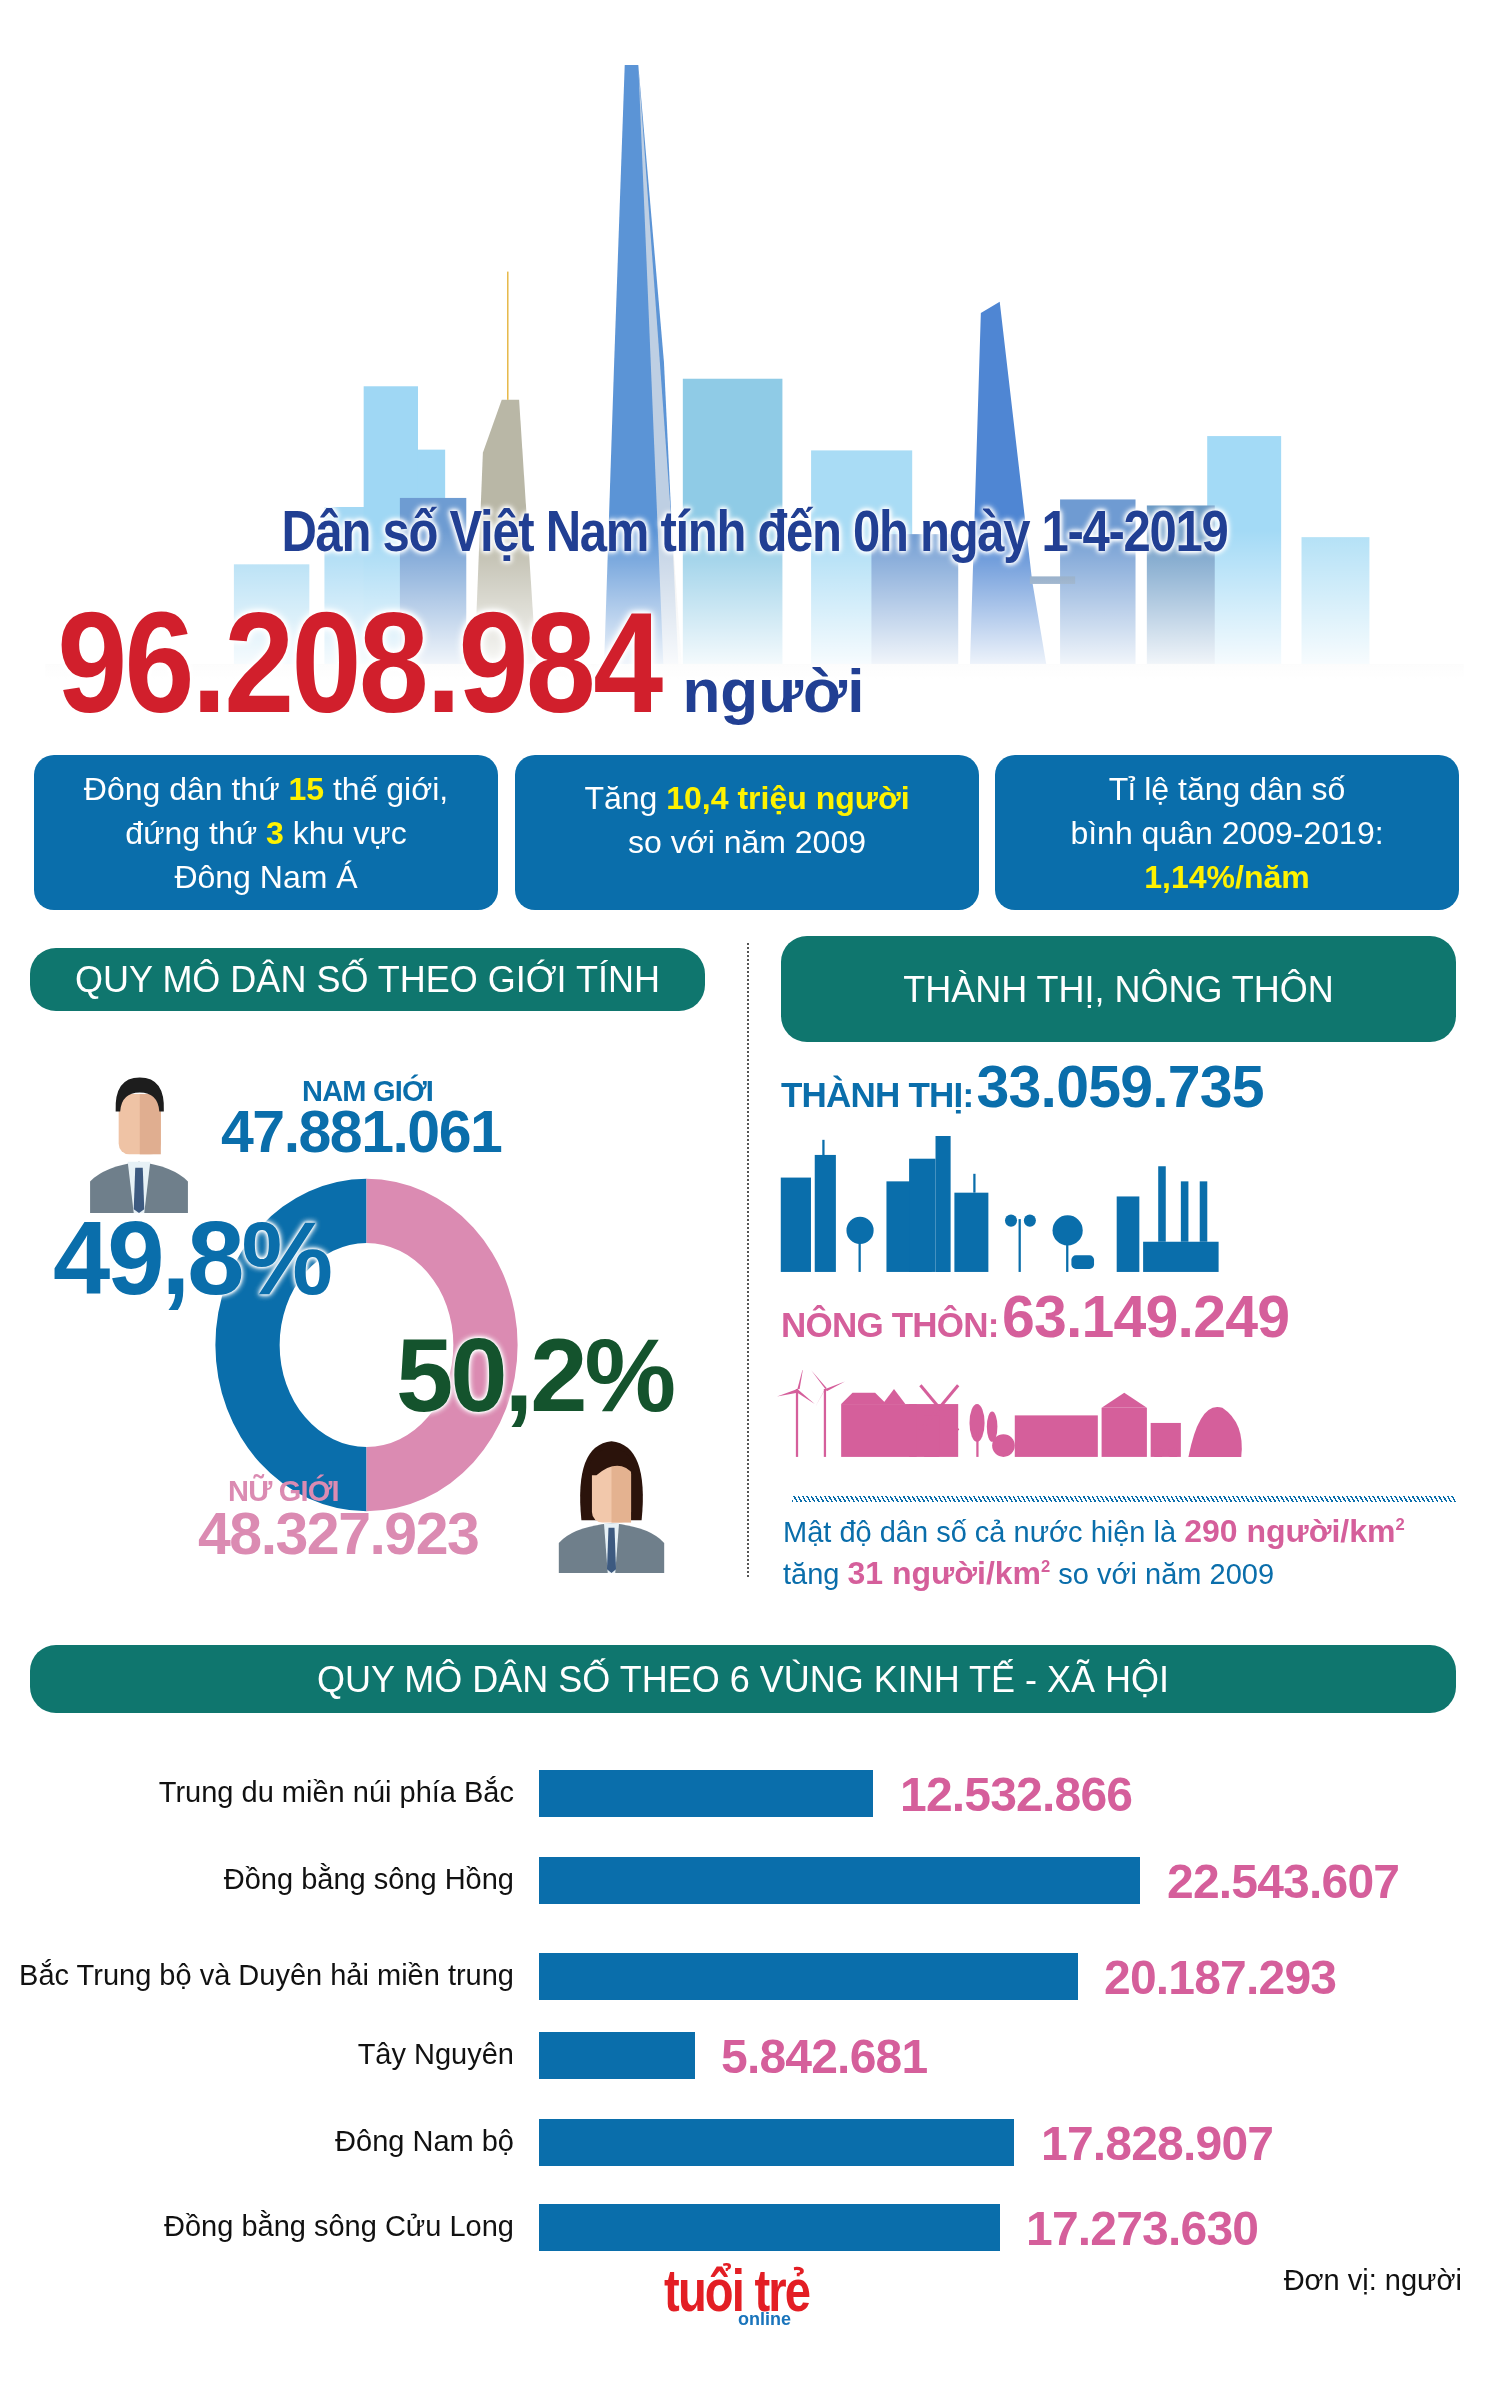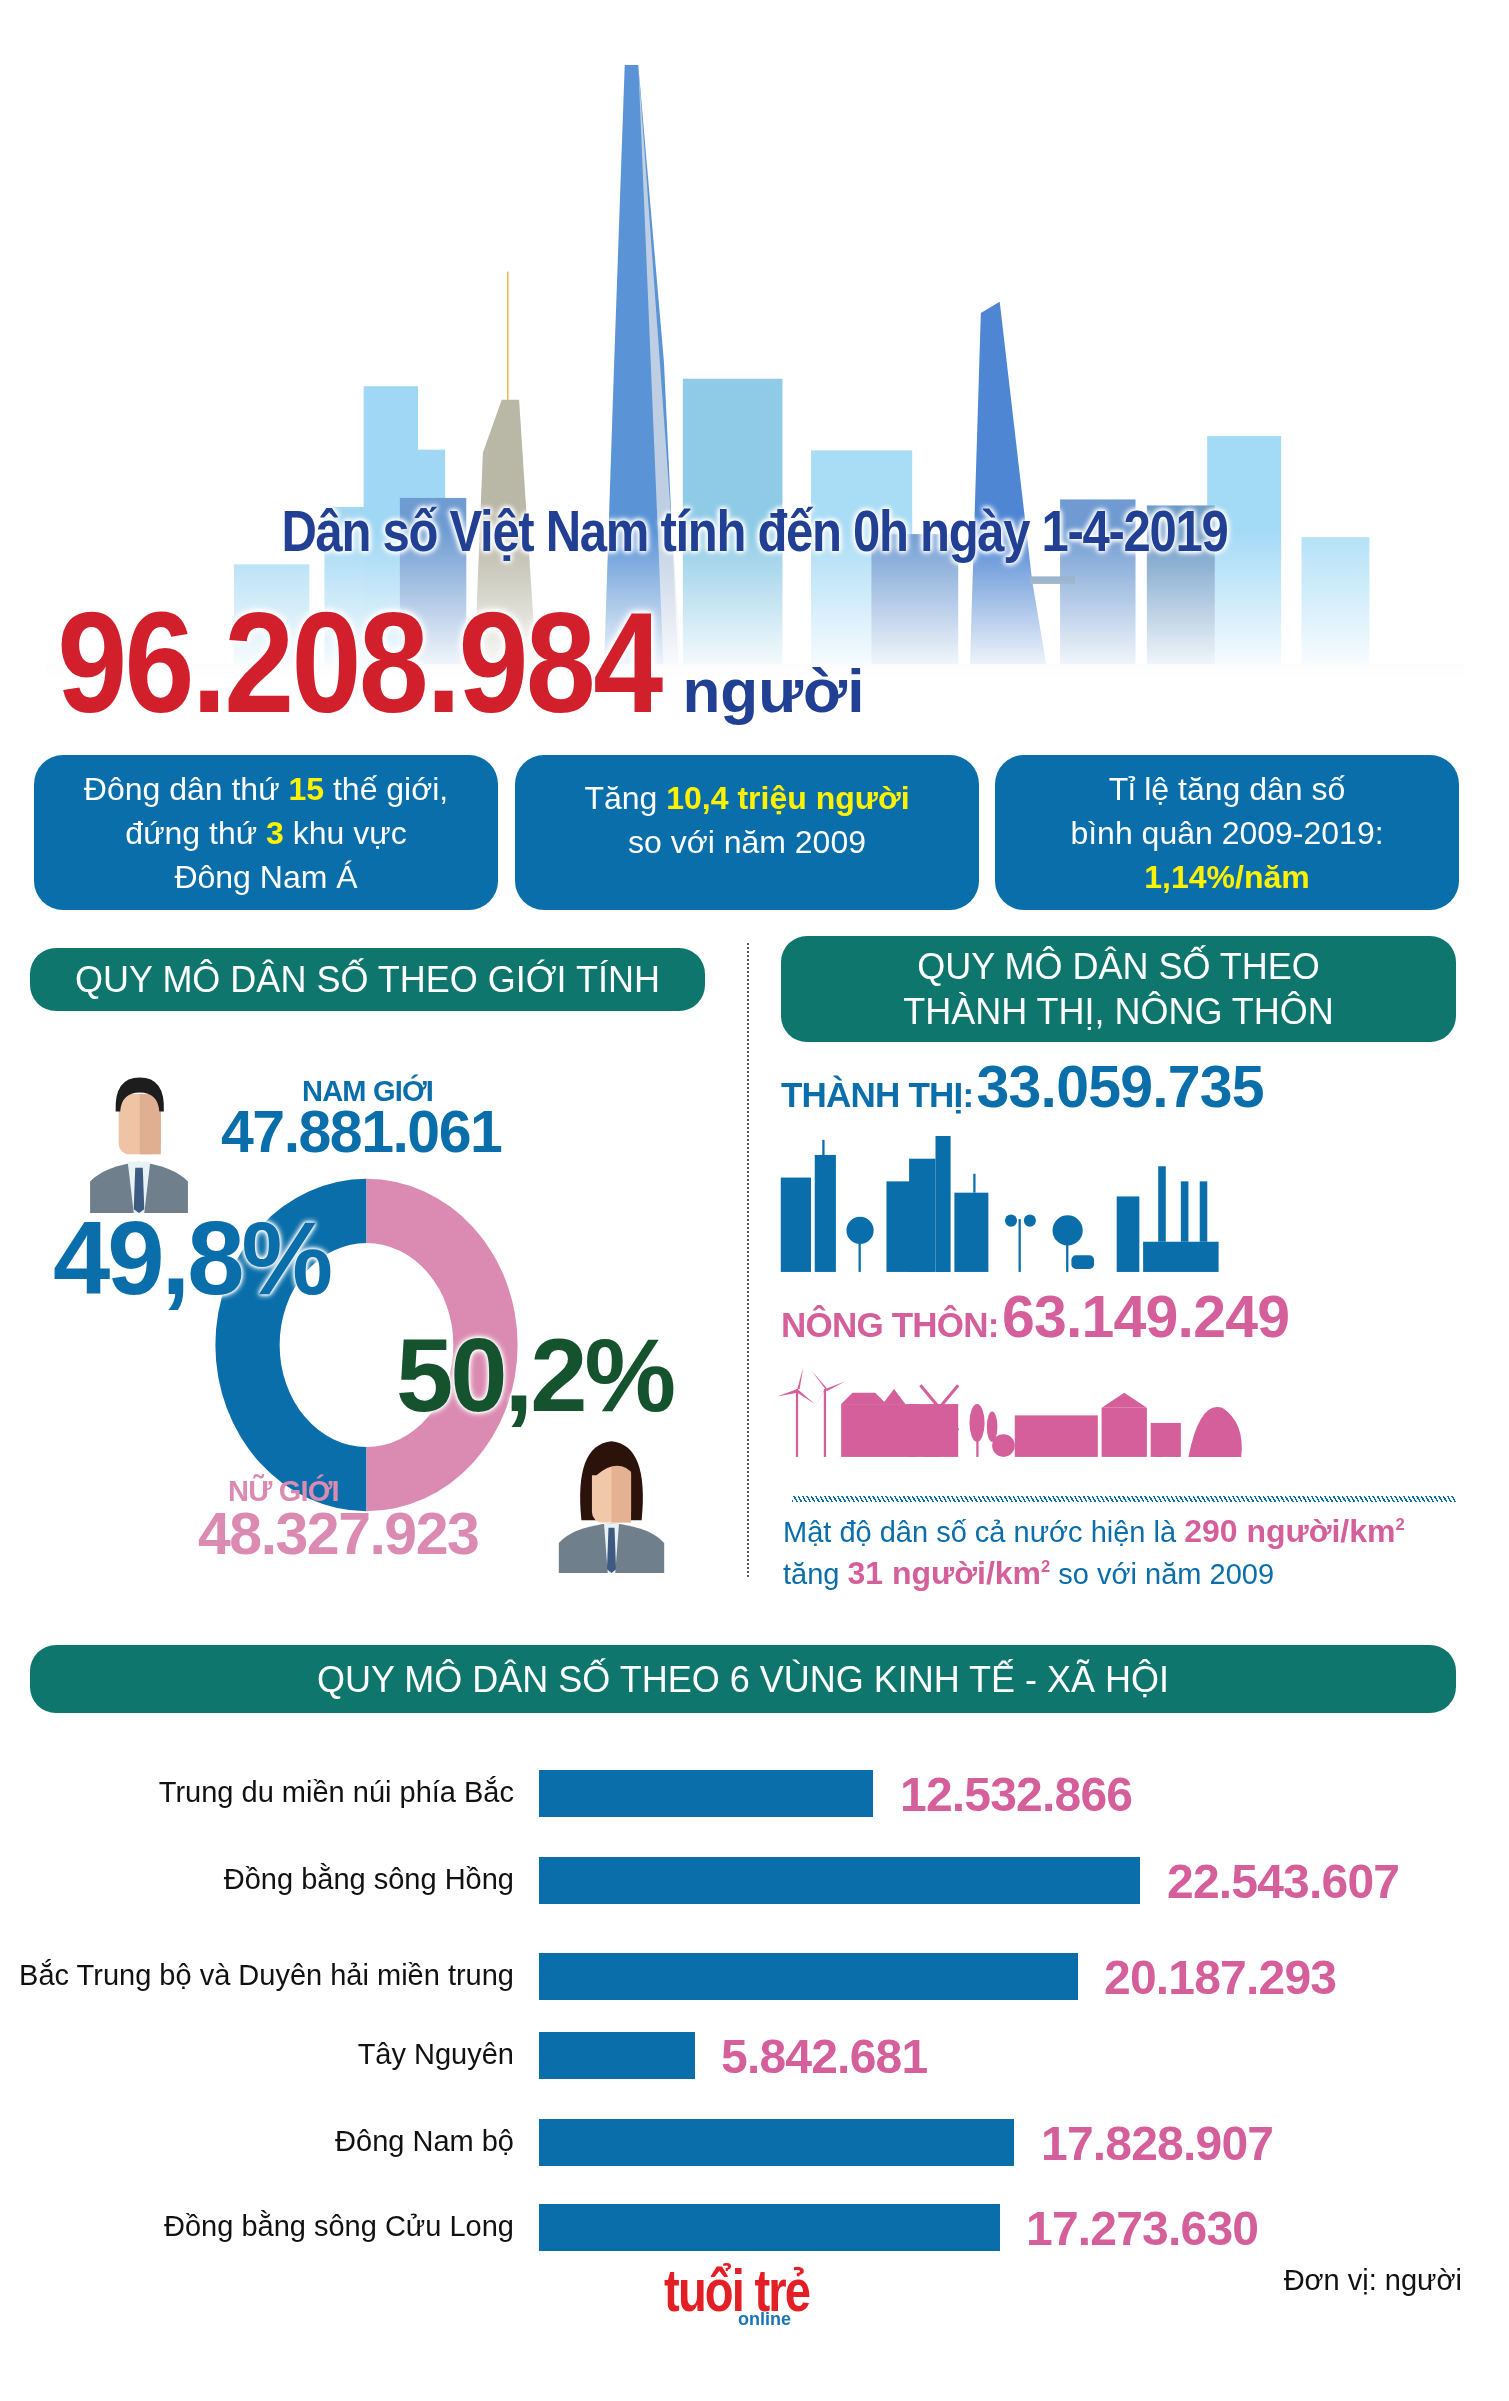--- a/index.html
+++ b/index.html
@@ -15,21 +15,21 @@
     letter-spacing: -1.5px; transform: scaleX(0.86); transform-origin: 50% 50%;
     text-shadow: 0 0 4.5px #fff, 0 0 4.5px #fff, 0 0 7.5px #fff, 0 0 7.5px #fff; }
   .hero-number-row { position: absolute; left: 16px; width: 1290px; top: 581px; }
   .hero-number { font-weight: bold; font-size: 143px; color: #d11f2c; letter-spacing: -3px;
     display: inline-block; transform: scaleX(0.88);
     text-shadow: 0 0 6px #fff, 0 0 6px #fff, 0 0 10.6px #fff, 0 0 10.6px #fff; }
   .hero-unit { font-weight: bold; font-size: 62px; color: #213f93; display: inline-block; margin-left: -22.6px;
     text-shadow: 0 0 4.5px #fff, 0 0 4.5px #fff; }
 
   .stat-box { position: absolute; top: 755px; height: 155px; width: 464px; background: #0a6eab;
-    border-radius: 29px; color: #fff; text-align: center; font-size: 32px; line-height: 44px;
+    border-radius: 20px; color: #fff; text-align: center; font-size: 32px; line-height: 44px;
     display: flex; flex-direction: column; justify-content: center; }
   .stat-box .hl { color: #fff200; font-weight: bold; }
 
   .green-banner { position: absolute; background: #0f766e; border-radius: 26px; color: #fff;
     text-align: center; font-size: 36px; display: flex; flex-direction: column; justify-content: center; line-height: 45px; }
 
   .divider-v { position: absolute; left: 747px; top: 943px; width: 0; height: 634px; border-left: 2.3px dotted #555; }
 
   .g-label { position: absolute; font-weight: bold; font-size: 29px; letter-spacing: -0.8px; }
   .g-num { position: absolute; font-weight: bold; font-size: 59px; letter-spacing: -1.5px; }
@@ -145,21 +145,20 @@
   <rect x="54" y="45" width="52" height="78" rx="14" fill="#f2c8ab"></rect>
   <rect x="80" y="45" width="26" height="78" fill="#e4b290"></rect>
   <path d="M50 60 Q50 25 80 25 Q110 25 110 60 Q90 35 60 60 Z" fill="#2b130b"></path>
 </svg>
 <div class="g-label" style="left:228px; top:1475px; color:#db8bb2;">NỮ GIỚI</div>
 <div class="g-num" style="left:198px; top:1500px; color:#db8bb2;">48.327.923</div>
 
 <div class="divider-v"></div>
 
 <div class="green-banner" style="left:781px; top:936px; width:675px; height:106px;">
-  <div>QUY MÔ DÂN SỐ THEO</div>
   <div>THÀNH THỊ, NÔNG THÔN</div>
 </div>
 
 <div class="abs" style="left:781px; top:1053px; white-space:nowrap;">
   <span class="ur-label" style="color:#0a6eab;">THÀNH THỊ:</span>
   <span class="ur-num" style="color:#0a6eab;">33.059.735</span>
 </div>
 
 <svg class="abs" style="left:777px; top:1136px;" width="619" height="136" viewBox="0 0 820 180">
   <g fill="#0a6eab">

